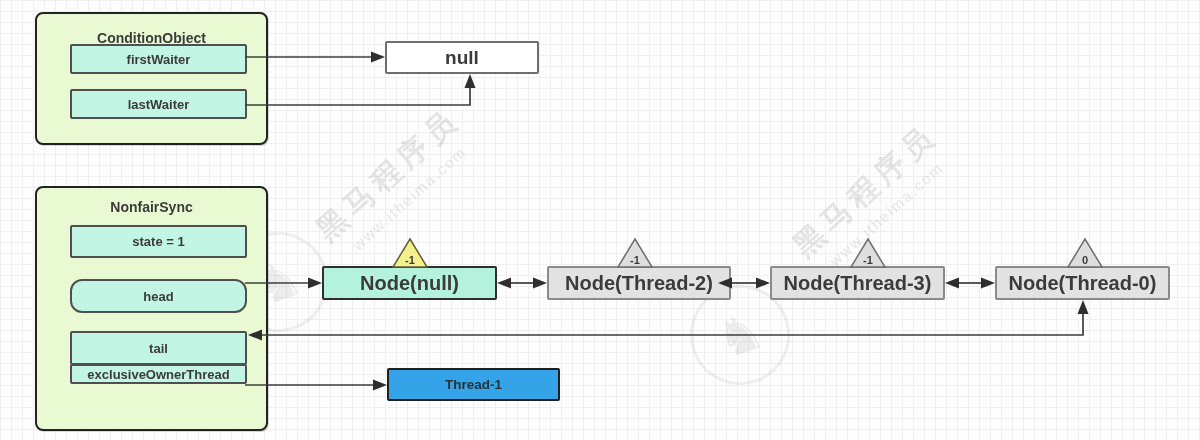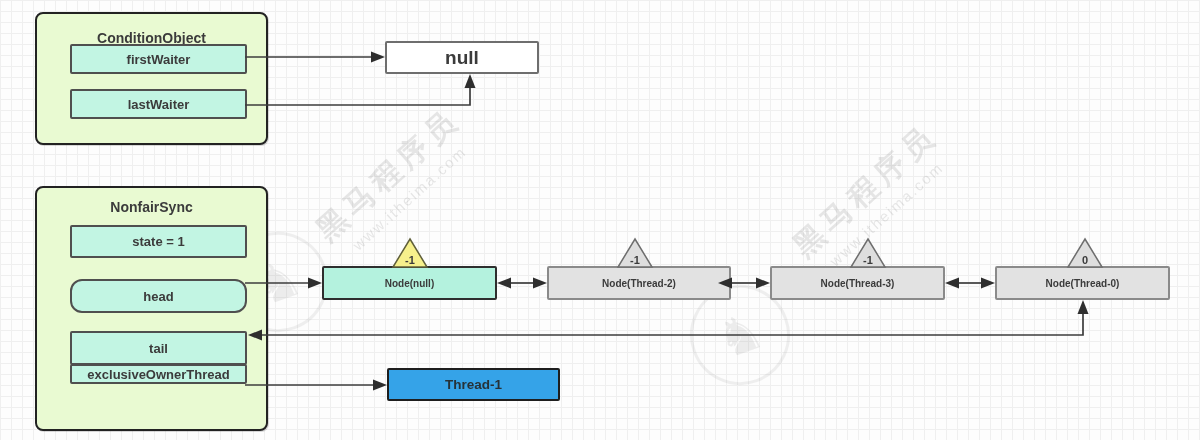--- a/index.html
+++ b/index.html
@@ -22,21 +22,21 @@
   }
   .field-box {
     position: absolute; left: 33px; width: 177px; height: 30px;
     background: #c2f5e3; border: 2px solid #4f4f4f; border-radius: 2px;
     display: flex; align-items: center; justify-content: center;
     font-weight: bold; font-size: 13px; color: #3b3b3b;
   }
   .node-box {
     position: absolute; top: 266px; height: 34px;
     display: flex; align-items: center; justify-content: center;
-    font-weight: bold; font-size: 10px; color: #3b3b3b;
+    font-weight: bold; font-size: 20px; color: #3b3b3b;
     border-radius: 2px;
   }
   .node-highlight { background: #b4f2de; border: 2px solid #2e2e2e; }
   .node-default { background: #e2e2e2; border: 2px solid #8a8a8a; }
   .null-box {
     position: absolute; left: 385px; top: 41px; width: 154px; height: 33px;
     background: #ffffff; border: 2px solid #6e6e6e; border-radius: 2px;
     display: flex; align-items: center; justify-content: center;
     font-weight: bold; font-size: 19px; color: #3b3b3b;
   }

